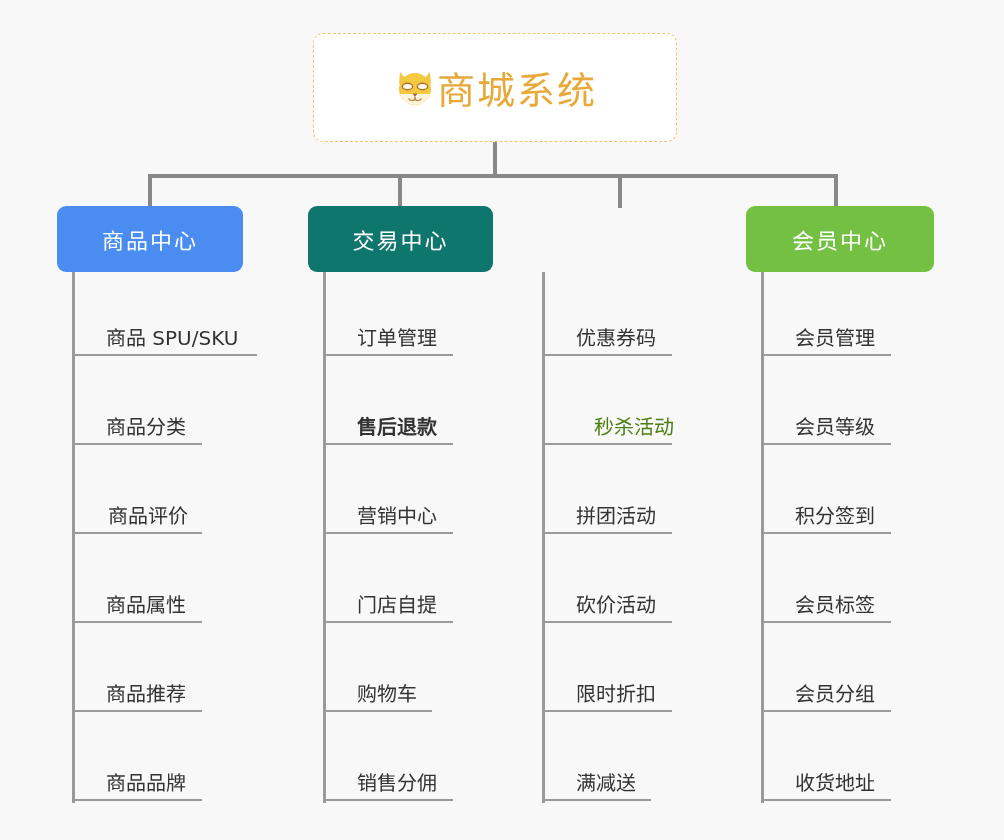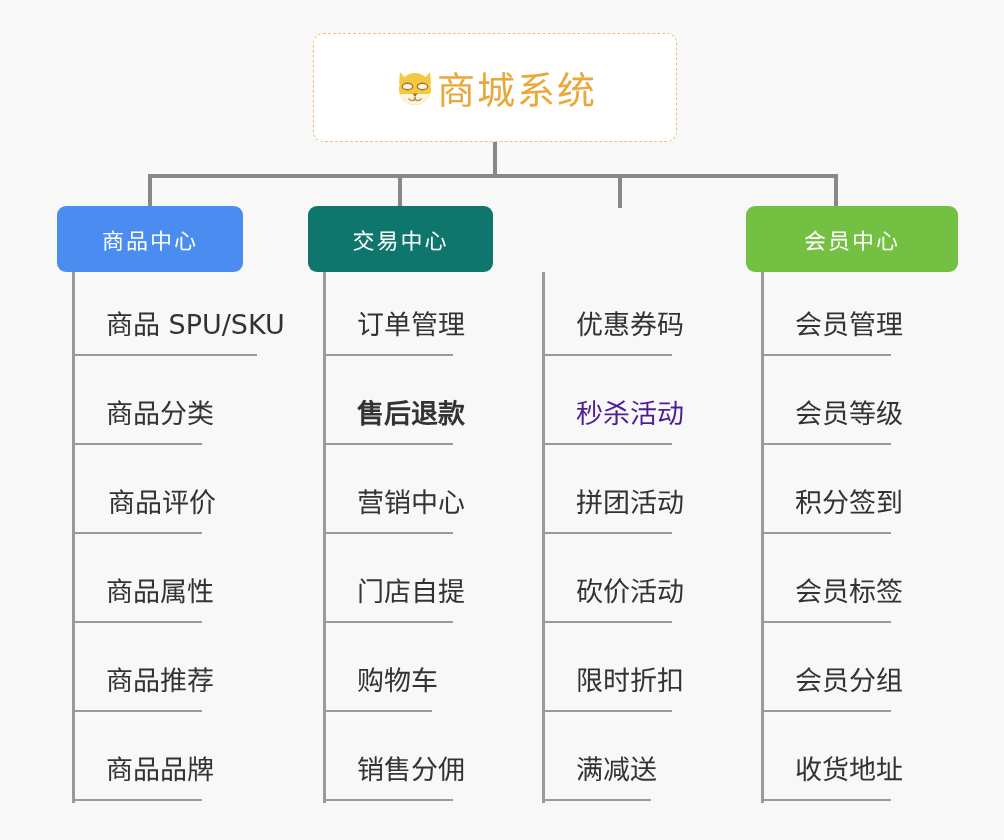--- a/index.html
+++ b/index.html
@@ -84,23 +84,23 @@
   }
 
   
   .leaf {
     position: absolute;
     height: 0;
   }
   .leaf .leaf-label {
     position: absolute;
     left: 0;
-    bottom: 14px;
+    bottom: 5px;
     white-space: nowrap;
-    font-size: 27px;
+    font-size: 20px;
     color: #333333;
     padding-left: 34px;
   }
   .leaf .leaf-rule {
     position: absolute;
     left: 0;
     bottom: 0;
     height: 2px;
     background: #9a9a9a;
   }
@@ -138,21 +138,21 @@
   <div class="conn conn-v" style="left: 398px; top: 174px; height: 34px; background: rgb(136, 136, 136);"></div>
   <div class="conn conn-v" style="left: 618px; top: 174px; height: 34px; background: rgb(136, 136, 136);"></div>
   <div class="conn conn-v" style="left: 834px; top: 174px; height: 34px; background: rgb(136, 136, 136);"></div>
 
   <div class="cat-box" style="left: 57px; width: 186px; background: rgb(74, 140, 240);">
     <span>商品中心</span>
   </div>
   <div class="cat-box" style="left: 308px; width: 185px; background: #0f766e;">
     <span>交易中心</span>
   </div>
-  <div class="cat-box" style="left: 746px; width: 212px; background: rgb(116, 192, 67);">
+  <div class="cat-box" style="left: 746px; width: 188px; background: rgb(116, 192, 67);">
     <span>会员中心</span>
   </div>
 
   <div class="spine" style="left: 72px; background: rgb(154, 154, 154); height: 531px;"></div>
   <div class="spine" style="left: 323px; background: rgb(154, 154, 154); height: 531px;"></div>
   <div class="spine" style="left: 542px; background: rgb(154, 154, 154); height: 531px;"></div>
   <div class="spine" style="left: 761px; background: rgb(154, 154, 154); height: 531px;"></div>
 
   <div id="leaf-group-0">
       <div class="leaf" style="left: 72px; top: 356px;">
@@ -205,21 +205,21 @@
         <span class="leaf-label" style="color: rgb(51, 51, 51);">销售分佣</span>
         <div class="leaf-rule" style="background: rgb(154, 154, 154); width: 130px;"></div>
       </div>
     </div>
   <div id="leaf-group-2">
       <div class="leaf" style="left: 542px; top: 356px;">
         <span class="leaf-label" style="color: rgb(51, 51, 51);">优惠券码</span>
         <div class="leaf-rule" style="background: rgb(154, 154, 154); width: 130px;"></div>
       </div>
       <div class="leaf" style="left: 542px; top: 445px;">
-        <span class="leaf-label" style="color: #4c1d95;">秒杀活动</span>
+        <span class="leaf-label" style="color: #4d7c0f; margin-left: 18px;">秒杀活动</span>
         <div class="leaf-rule" style="background: rgb(154, 154, 154); width: 130px;"></div>
       </div>
       <div class="leaf" style="left: 542px; top: 534px;">
         <span class="leaf-label" style="color: rgb(51, 51, 51);">拼团活动</span>
         <div class="leaf-rule" style="background: rgb(154, 154, 154); width: 130px;"></div>
       </div>
       <div class="leaf" style="left: 542px; top: 623px;">
         <span class="leaf-label" style="color: rgb(51, 51, 51);">砍价活动</span>
         <div class="leaf-rule" style="background: rgb(154, 154, 154); width: 130px;"></div>
       </div>

